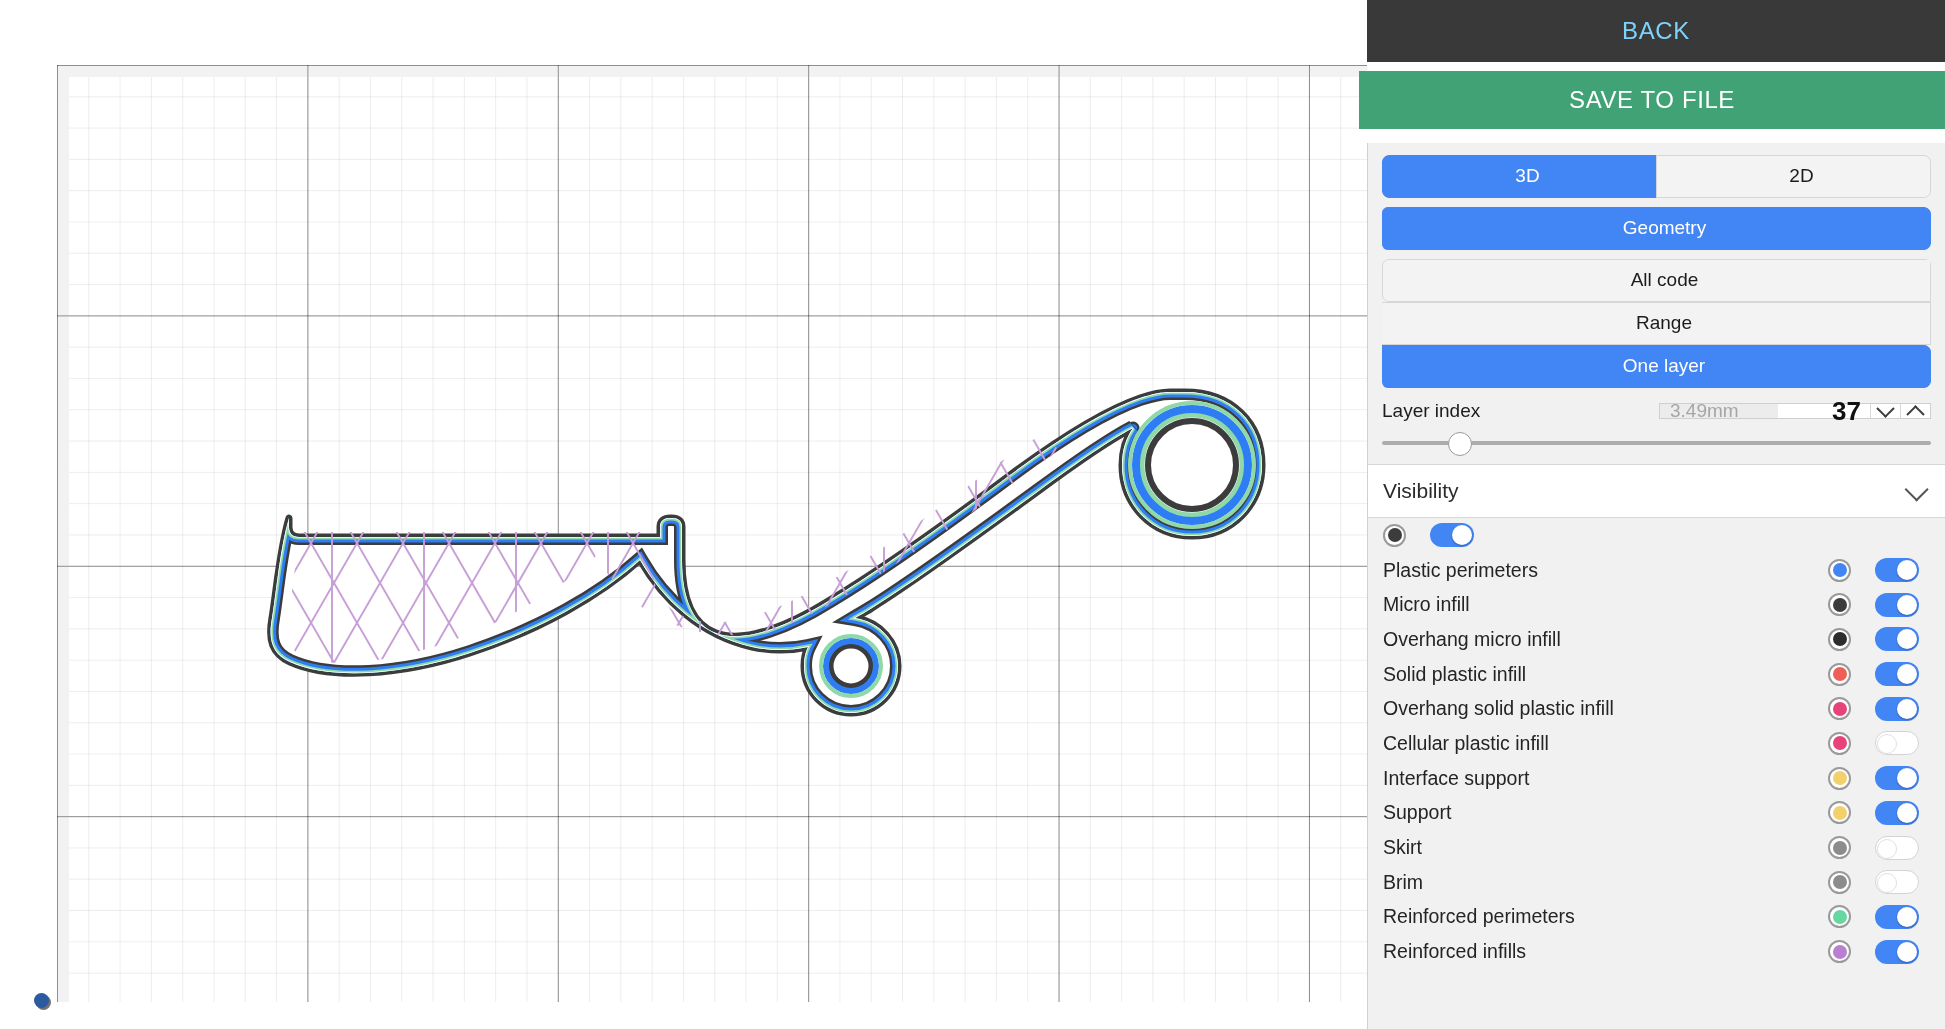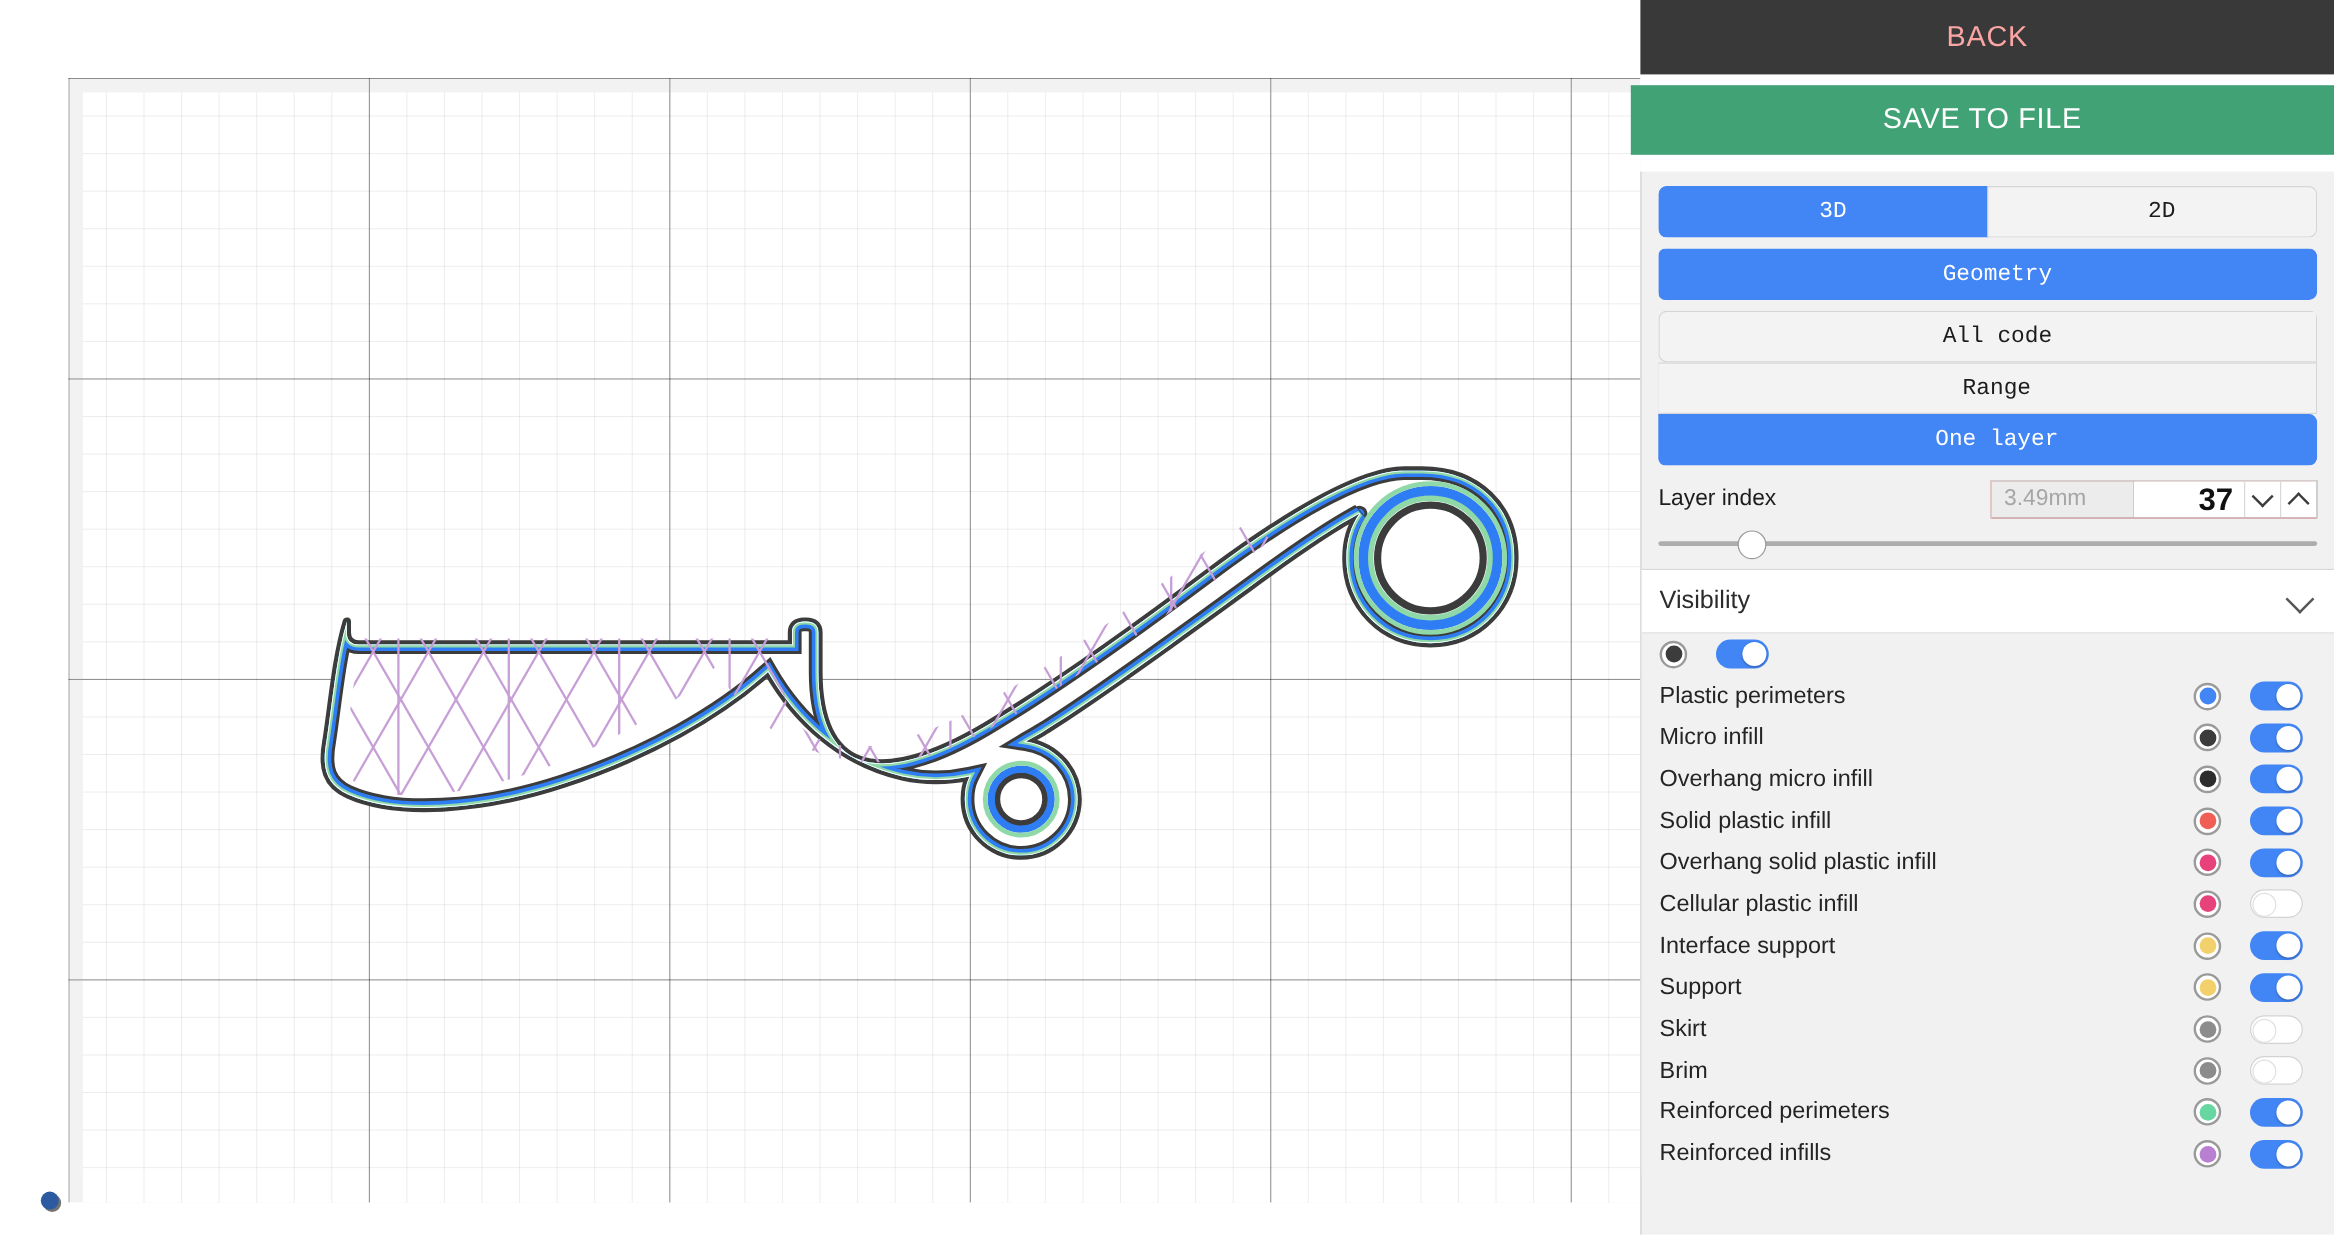--- a/index.html
+++ b/index.html
@@ -67,21 +67,21 @@
     position: absolute;
     right: 0; top: 0;
     width: 578px; height: 1029px;
     border-left: none;
   }
   .back-bar {
     position: absolute;
     left: 0; top: 0;
     width: 578px; height: 62px;
     background: #393939;
-    color: #fca5a5;
+    color: #7dd3fc;
     font-size: 24px;
     letter-spacing: 0.6px;
     display: flex; align-items: center; justify-content: center;
     cursor: pointer;
   }
   .save-bar {
     position: absolute;
     left: -8px; top: 71px;
     width: 586px; height: 58px;
     background: #41a375;
@@ -116,21 +116,20 @@
     flex: 1;
     text-align: center;
     font-size: 19px;
     padding: 9px 0 10px 16px;
     background: #f3f3f3;
     border: 1px solid #d6d6d6;
     color: #1c1c1c;
     cursor: pointer;
     box-sizing: border-box;
     margin-left: -1px;
-    font-family: Liberation Mono, monospace;
   }
   .seg-btn:first-child { margin-left: 0; border-radius: 6px 0 0 6px; }
   .seg-btn:last-child { border-radius: 0 6px 6px 0; }
   .seg-btn.active {
     background: #4285f4;
     border-color: #4285f4;
     color: #ffffff;
   }
   .seg.rounded .seg-btn:first-child { border-radius: 7px 0 0 7px; }
   .seg.rounded .seg-btn:last-child { border-radius: 0 7px 7px 0; }
@@ -143,23 +142,23 @@
     margin-bottom: 6px;
   }
   .layer-label {
     font-size: 19px;
     color: #1c1c1c;
     flex: 1;
   }
   .spin-group {
     display: flex;
     align-items: stretch;
-    height: 32px;
+    height: 16px;
     border: 1px solid #cfcfcf;
-    background: #b91c1c;
+    background: #84cc16;
     box-sizing: border-box;
   }
   .spin-mm {
     width: 118px;
     background: #ececec;
     color: #a6a6a6;
     font-size: 19px;
     display: flex; align-items: center;
     padding-left: 10px;
     box-sizing: border-box;

